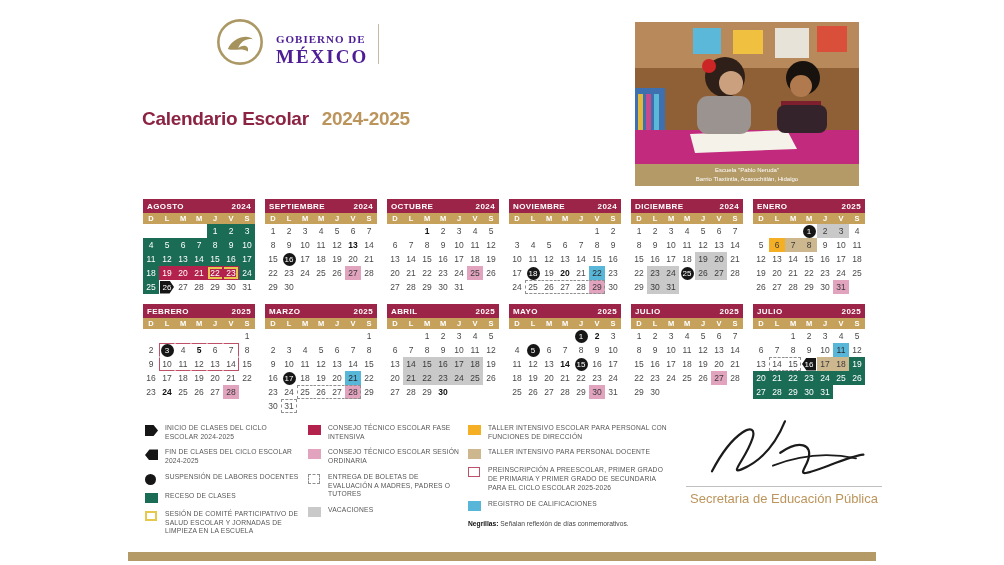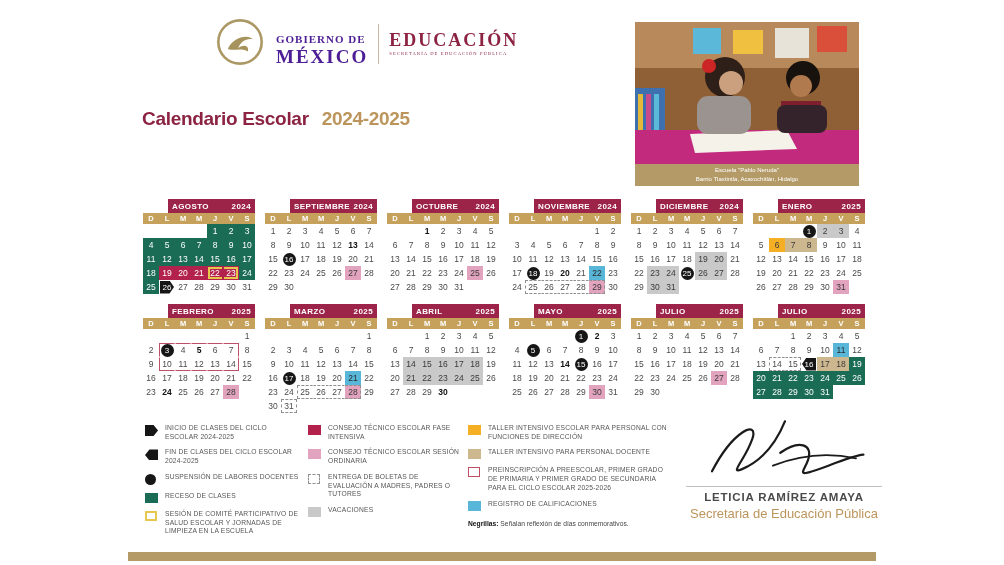--- a/index.html
+++ b/index.html
@@ -35,21 +35,21 @@
   .daysbar{position:absolute;left:17px;top:174px;display:flex;align-items:center;gap:7px;}
   .daysbar .bar{height:7px;background:#E7DFD1;border-radius:3px;}
   .daysbar .b1{width:144px;} .daysbar .b2{width:137px;}
   .daysbar .txt{font-size:10.5px;font-weight:bold;color:#5E4A2F;letter-spacing:.4px;}
 
   
   #months{position:absolute;left:17px;top:199px;display:grid;
           grid-template-columns:repeat(6,112px);column-gap:10px;row-gap:10px;}
   .month{width:112px;}
   .mh{background:#9D2449;color:#fff;display:flex;justify-content:space-between;
-      align-items:center;padding:2px 4px;font-size:8px;font-weight:bold;letter-spacing:.4px;height:10px;margin-left:25px;}
+      align-items:center;padding:2px 4px;font-size:8px;font-weight:bold;letter-spacing:.4px;height:10px;}
   .dow{background:#C5A15C;display:grid;grid-template-columns:repeat(7,16px);height:11px;}
   .dow span{display:flex;align-items:center;justify-content:center;color:#fff;
             font-size:7.5px;font-weight:bold;}
   .grid{display:grid;grid-template-columns:repeat(7,16px);}
   .day{width:16px;height:14px;display:flex;align-items:center;justify-content:center;
        font-size:8.5px;color:#4a4a4a;box-sizing:border-box;border:1px solid transparent;}
   .day i{font-style:normal;display:inline-flex;align-items:center;justify-content:center;
          width:13px;height:13px;background:#161616;color:#fff;font-size:8px;}
   .dot{border-radius:50%;}
   .pent-r{clip-path:polygon(0 0,68% 0,100% 50%,68% 100%,0 100%);width:15px!important;}
@@ -118,24 +118,20 @@
       <svg width="52" height="52" viewBox="0 0 60 60">
         <circle cx="30" cy="30" r="25" fill="none" stroke="#A6925C" stroke-width="3" opacity="0.95"></circle>
         <path d="M16 38 C21 25 39 20 45 27 C38 25 30 30 28 37 C34 32 41 34 39 41 C32 36 23 41 16 38 Z" fill="#A6925C"></path>
       </svg>
     </span>
     <div class="gov-text">
       <div class="gov-l1">GOBIERNO DE</div>
       <div class="gov-l2">MÉXICO</div>
     </div>
     <div class="logo-div"></div>
-    <div class="edu">
-      <div class="edu-main">EDUCACIÓN</div>
-      <div class="edu-sub">SECRETARÍA DE EDUCACIÓN PÚBLICA</div>
-    </div>
   </div>
 
   <figure class="photo">
     <svg width="224" height="142" viewBox="0 0 224 142">
       <rect width="224" height="142" fill="#8f5f35"></rect>
       <rect width="224" height="46" fill="#b8895a"></rect>
       <rect x="58" y="6" width="28" height="26" fill="#5bb8d8"></rect>
       <rect x="98" y="8" width="30" height="24" fill="#f0c040"></rect>
       <rect x="140" y="6" width="34" height="30" fill="#e8e3d8"></rect>
       <rect x="182" y="4" width="30" height="26" fill="#d94f3a"></rect>
@@ -879,19 +875,18 @@
         </div>
         <div class="lg-note"><b>Negrillas:</b><span> Señalan reflexión de días conmemorativos.</span></div>
       </div>
 
   <div class="sig">
     <svg width="190" height="72" viewBox="0 0 200 78">
       <path d="M22 62 C45 18 72 6 66 26 C59 48 40 66 54 60 C78 50 92 30 101 8 M96 42 C116 28 132 32 126 50 C121 64 110 70 148 56 C166 49 176 45 186 44" fill="none" stroke="#1b1b1b" stroke-width="2.4" stroke-linecap="round"></path>
       <path d="M88 56 C118 44 150 42 178 48" fill="none" stroke="#1b1b1b" stroke-width="2" stroke-linecap="round"></path>
     </svg>
     <div class="sig-line"></div>
-    <div class="sig-name">LETICIA RAMÍREZ AMAYA</div>
     <div class="sig-role">Secretaria de Educación Pública</div>
   </div>
 
   <div class="bottombar"></div>
  </div>
 </div>
 
 </body></html>

